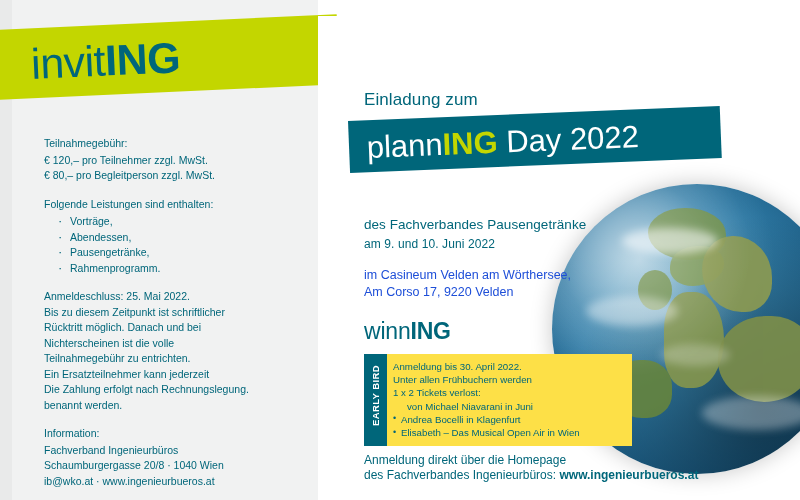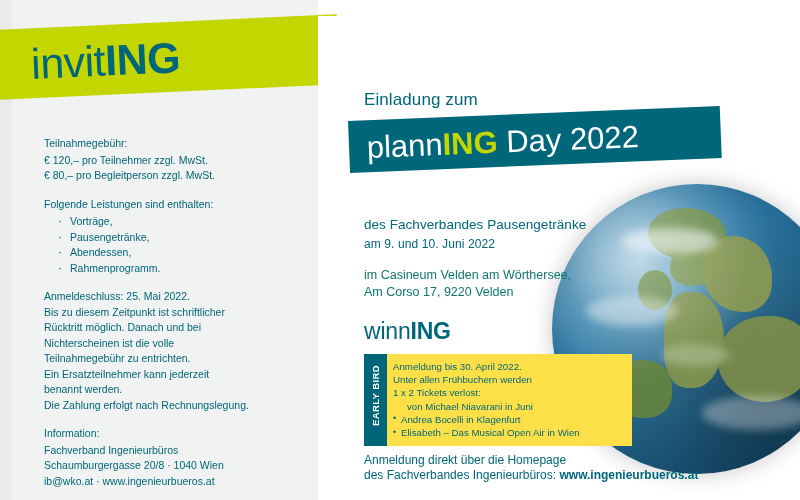--- a/index.html
+++ b/index.html
@@ -168,21 +168,21 @@
     color: #00667a;
     letter-spacing: 0.1px;
   }
   .ort {
     position: absolute;
     left: 46px;
     top: 251px;
     font-size: 12.5px;
     font-weight: 300;
     line-height: 17px;
-    color: #0f766e;
+    color: #1d4ed8;
   }
   .winning-text {
     position: absolute;
     left: 46px;
     top: 302px;
     font-size: 23px;
     color: #00667a;
     letter-spacing: -0.2px;
   }
   .winning-text .thin { font-weight: 300; }
@@ -313,35 +313,35 @@
     <div class="block">
       <p class="hdr">Teilnahmegebühr:</p>
       <p>€ 120,– pro Teilnehmer zzgl. MwSt.</p>
       <p>€ 80,– pro Begleitperson zzgl. MwSt.</p>
     </div>
 
     <div class="block">
       <p class="hdr">Folgende Leistungen sind enthalten:</p>
       <ul>
         <li>Vorträge,</li>
+        <li>Abendessen,</li>
         <li>Pausengetränke,</li>
-        <li>Abendessen,</li>
         <li>Rahmenprogramm.</li>
       </ul>
     </div>
 
     <div class="block">
       <p>Anmeldeschluss: 25. Mai 2022.</p>
       <p>Bis zu diesem Zeitpunkt ist schriftlicher</p>
       <p>Rücktritt möglich. Danach und bei</p>
       <p>Nichterscheinen ist die volle</p>
       <p>Teilnahmegebühr zu entrichten.</p>
       <p>Ein Ersatzteilnehmer kann jederzeit</p>
+      <p>Die Zahlung erfolgt nach Rechnungslegung.</p>
       <p>benannt werden.</p>
-      <p>Die Zahlung erfolgt nach Rechnungslegung.</p>
     </div>
 
     <div class="block">
       <p class="hdr">Information:</p>
       <p>Fachverband Ingenieurbüros</p>
       <p>Schaumburgergasse 20/8 · 1040 Wien</p>
       <p>ib@wko.at · www.ingenieurbueros.at</p>
     </div>
 
   </div>

